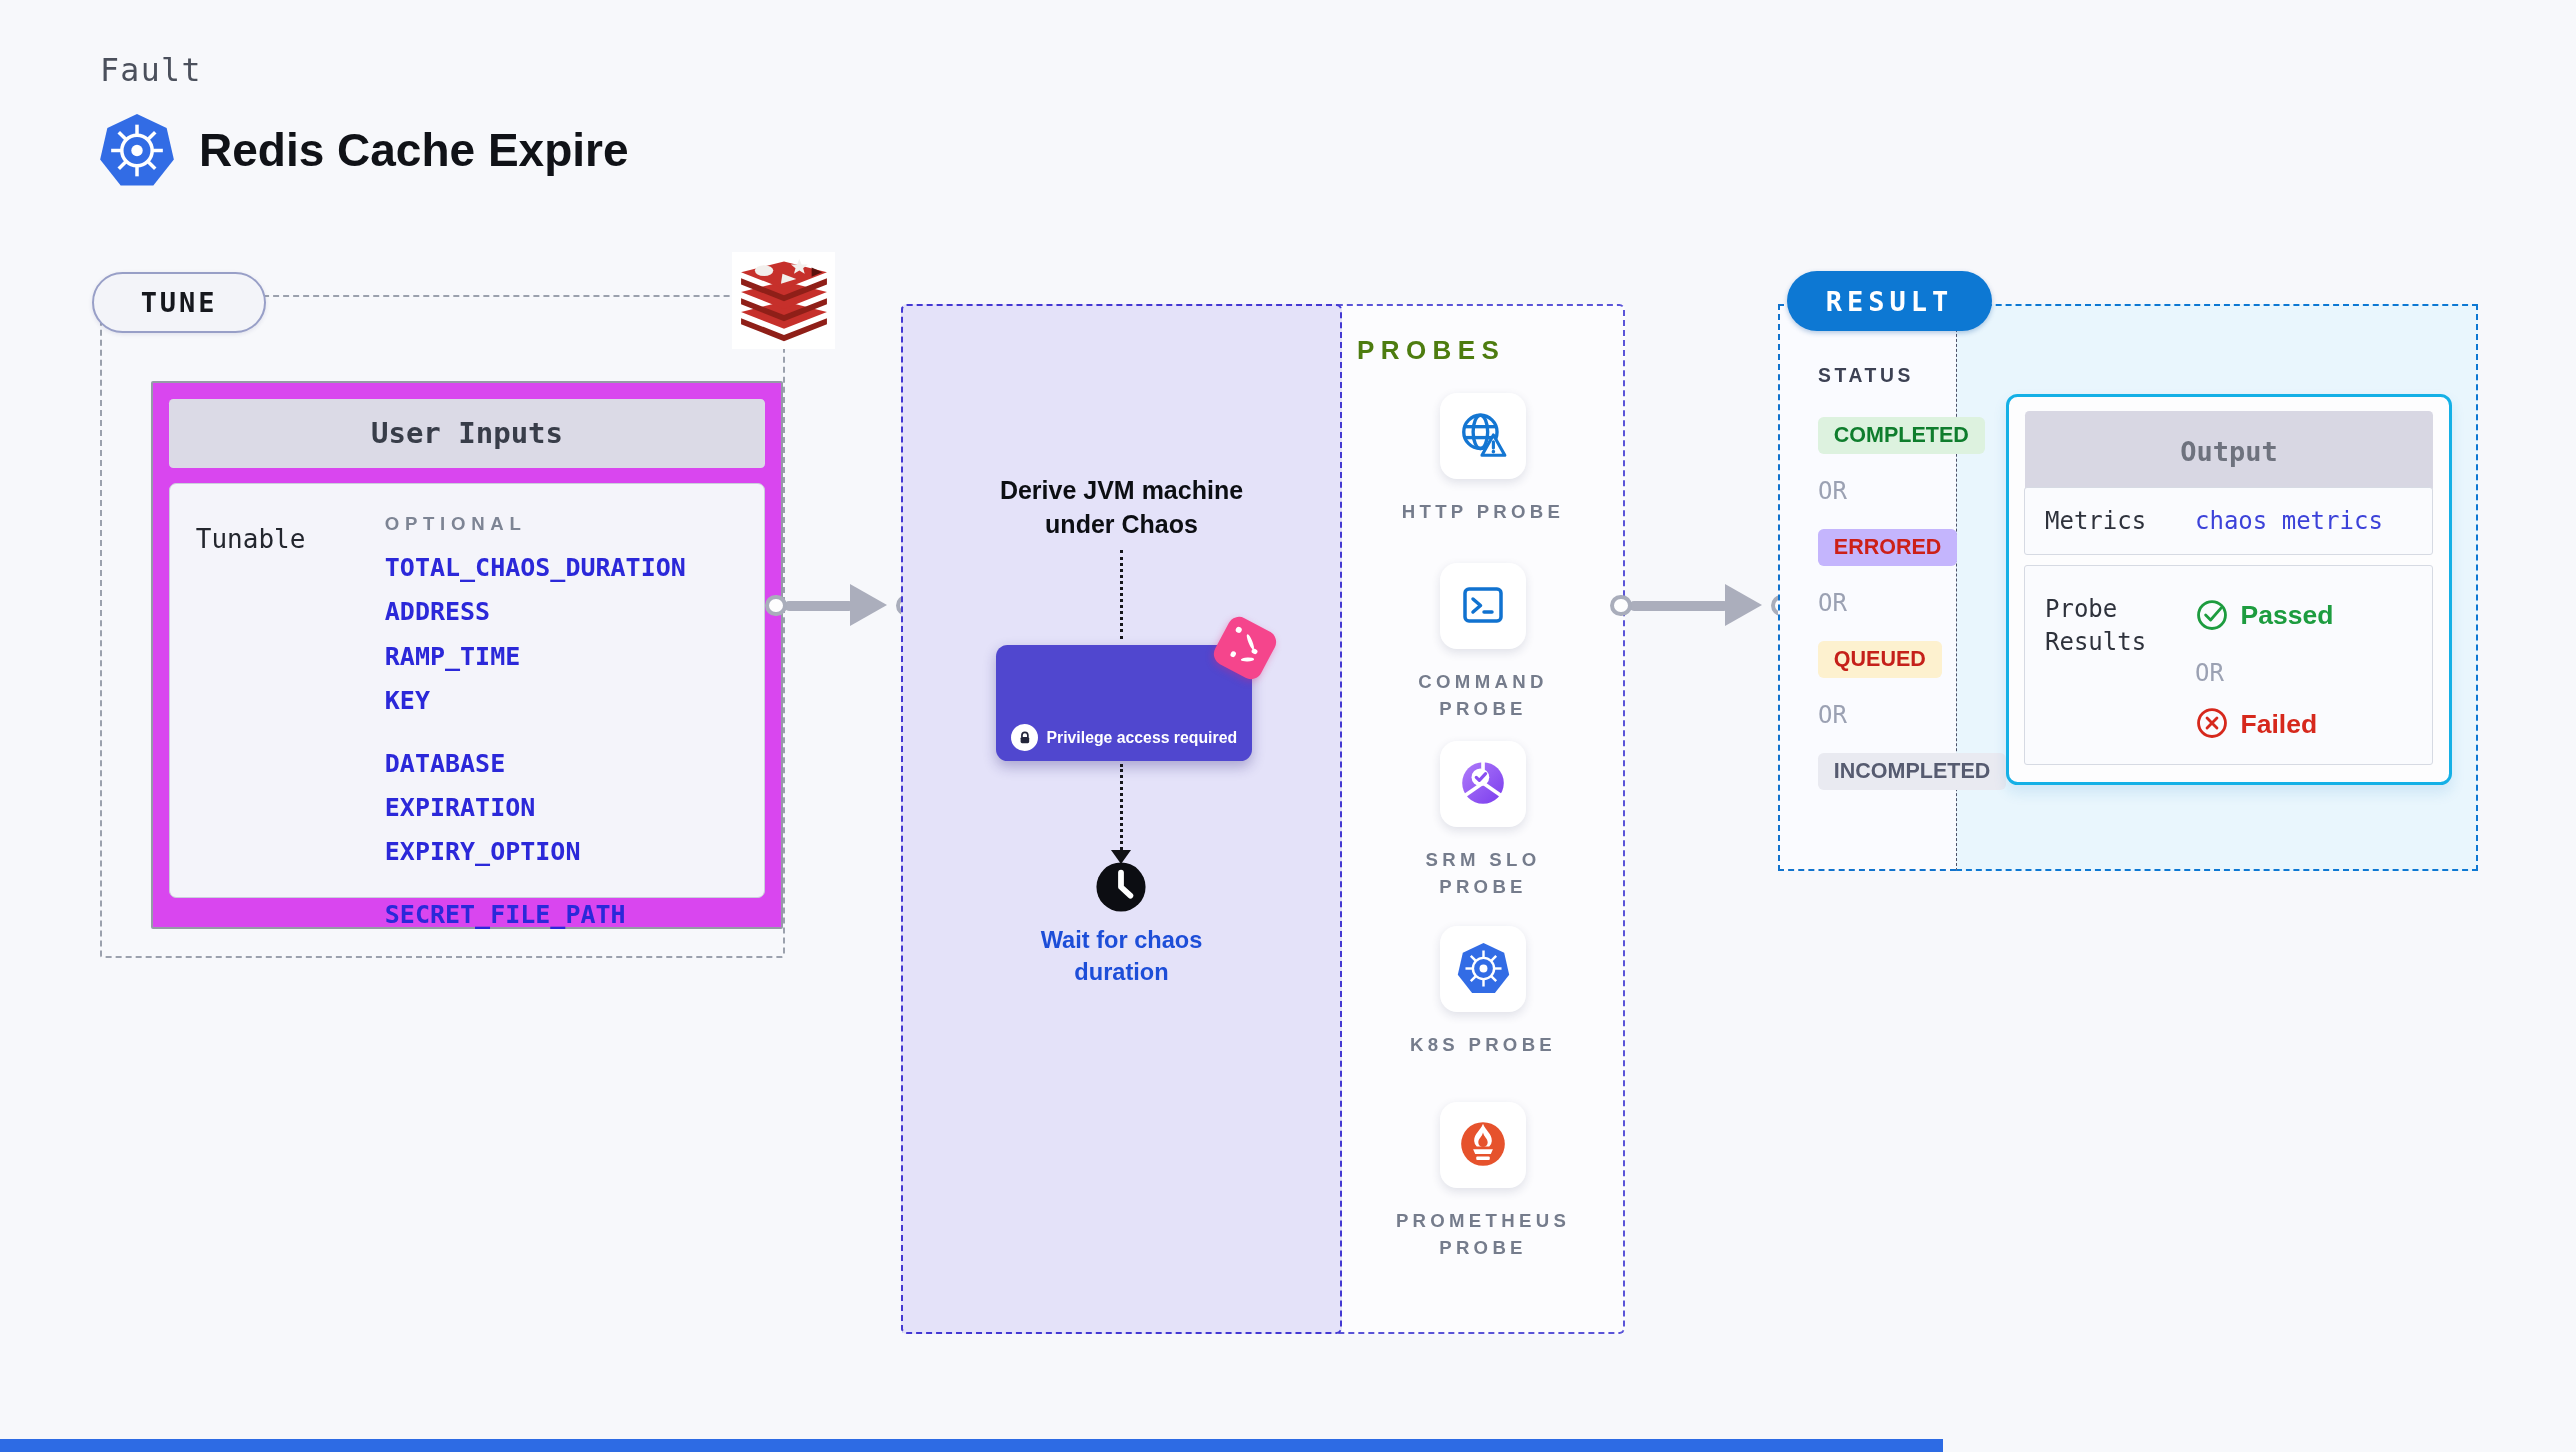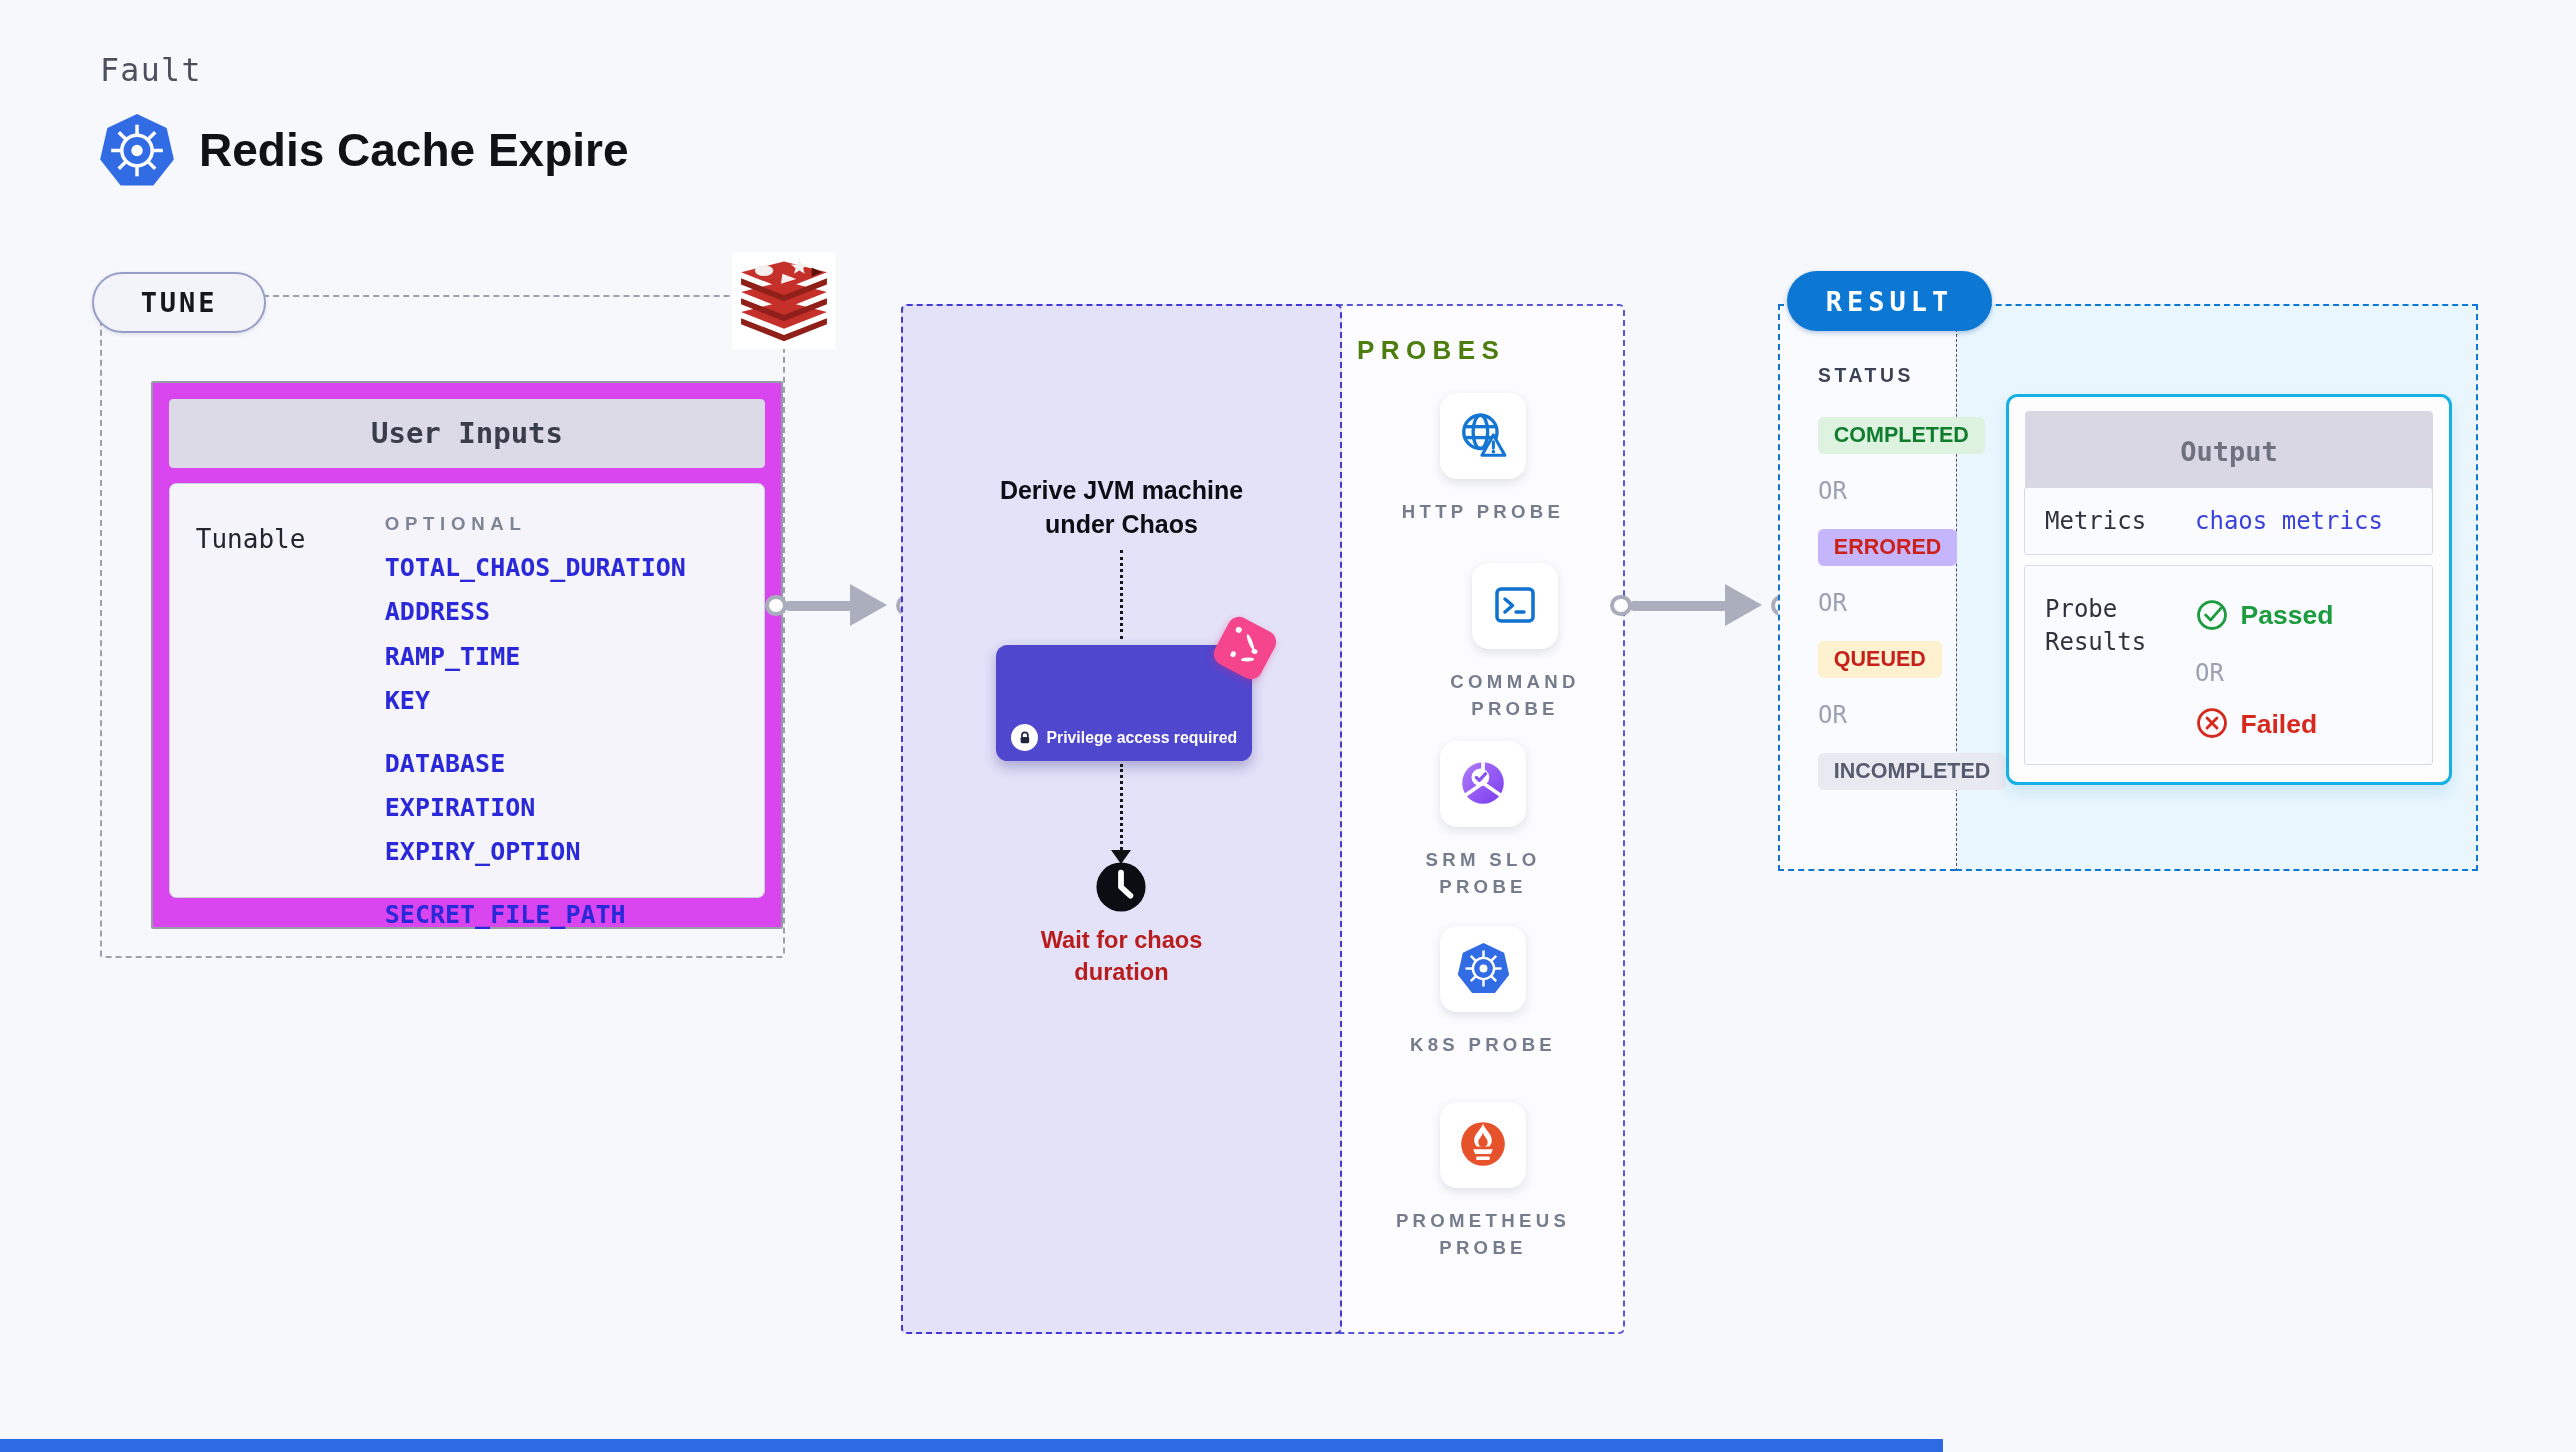--- a/index.html
+++ b/index.html
@@ -67,29 +67,29 @@
                 font-size:23.6px;font-weight:bold;line-height:31px;}
   .action-badge{position:absolute;left:0;bottom:10px;width:100%;display:flex;align-items:center;
                 justify-content:center;gap:8.6px;}
   .lock-circle{width:27px;height:27px;border-radius:50%;background:#ffffff;display:flex;
                align-items:center;justify-content:center;}
   .badge-text{color:#ffffff;font-size:15.8px;font-weight:600;}
   .chaos-icon{left:1219px;top:622px;width:52px;height:52px;background:#f5458c;border-radius:11.5px;
               transform:rotate(28deg);box-shadow:0 2.9px 7.2px rgba(220,40,120,.35);}
   .clock{left:1095px;top:861px;width:52px;height:52px;}
   .wait-text{left:901px;top:924px;width:441px;text-align:center;font-size:23.6px;font-weight:bold;
-             color:#b91c1c;line-height:32px;}
+             color:#1d4ed8;line-height:32px;}
 
   
   .probes-header{left:1357px;top:322px;font-size:26px;letter-spacing:6.4px;color:#4d7c0f;font-weight:600;margin-top:13px;}
   .probe{left:1342px;width:282px;text-align:center;}
   .probe-card{width:86px;height:86px;margin:0 auto;background:#ffffff;border-radius:17px;
               box-shadow:0 3.6px 10px rgba(30,40,80,.12);display:flex;align-items:center;justify-content:center;}
   .probe-label{margin-top:18.6px;font-size:18.6px;letter-spacing:4.3px;color:#757c8c;font-weight:600;line-height:27px;}
-  #probe0{top:393px;} #probe1{top:563px;padding-left:32px;} #probe2{top:741px;} #probe3{top:926px;} #probe4{top:1102px;}
+  #probe0{top:393px;} #probe1{top:563px;} #probe2{top:741px;} #probe3{top:926px;} #probe4{top:1102px;}
 
   
   .status-box{left:1778px;top:304px;width:178px;height:567px;border:2.1px dashed #1173cd;border-right:none;
               background:#fafbff;box-sizing:border-box;}
   .cyan-box{left:1956px;top:304px;width:522px;height:567px;border:2.9px dashed #0d78d3;
             border-left:1.4px dashed #4d5168;background:#e9f6fd;box-sizing:border-box;}
   .result-pill{left:1787px;top:271px;width:205px;height:60px;background:#0d78d3;border-radius:33px;
                font-size:27px;font-weight:bold;color:#ffffff;letter-spacing:5px;display:flex;
                align-items:center;justify-content:center;box-shadow:0 2.1px 5.7px rgba(10,80,160,.3);}
   .status-header{left:1818px;top:365px;font-size:19.3px;font-weight:bold;letter-spacing:3.6px;color:#3c4153;}

